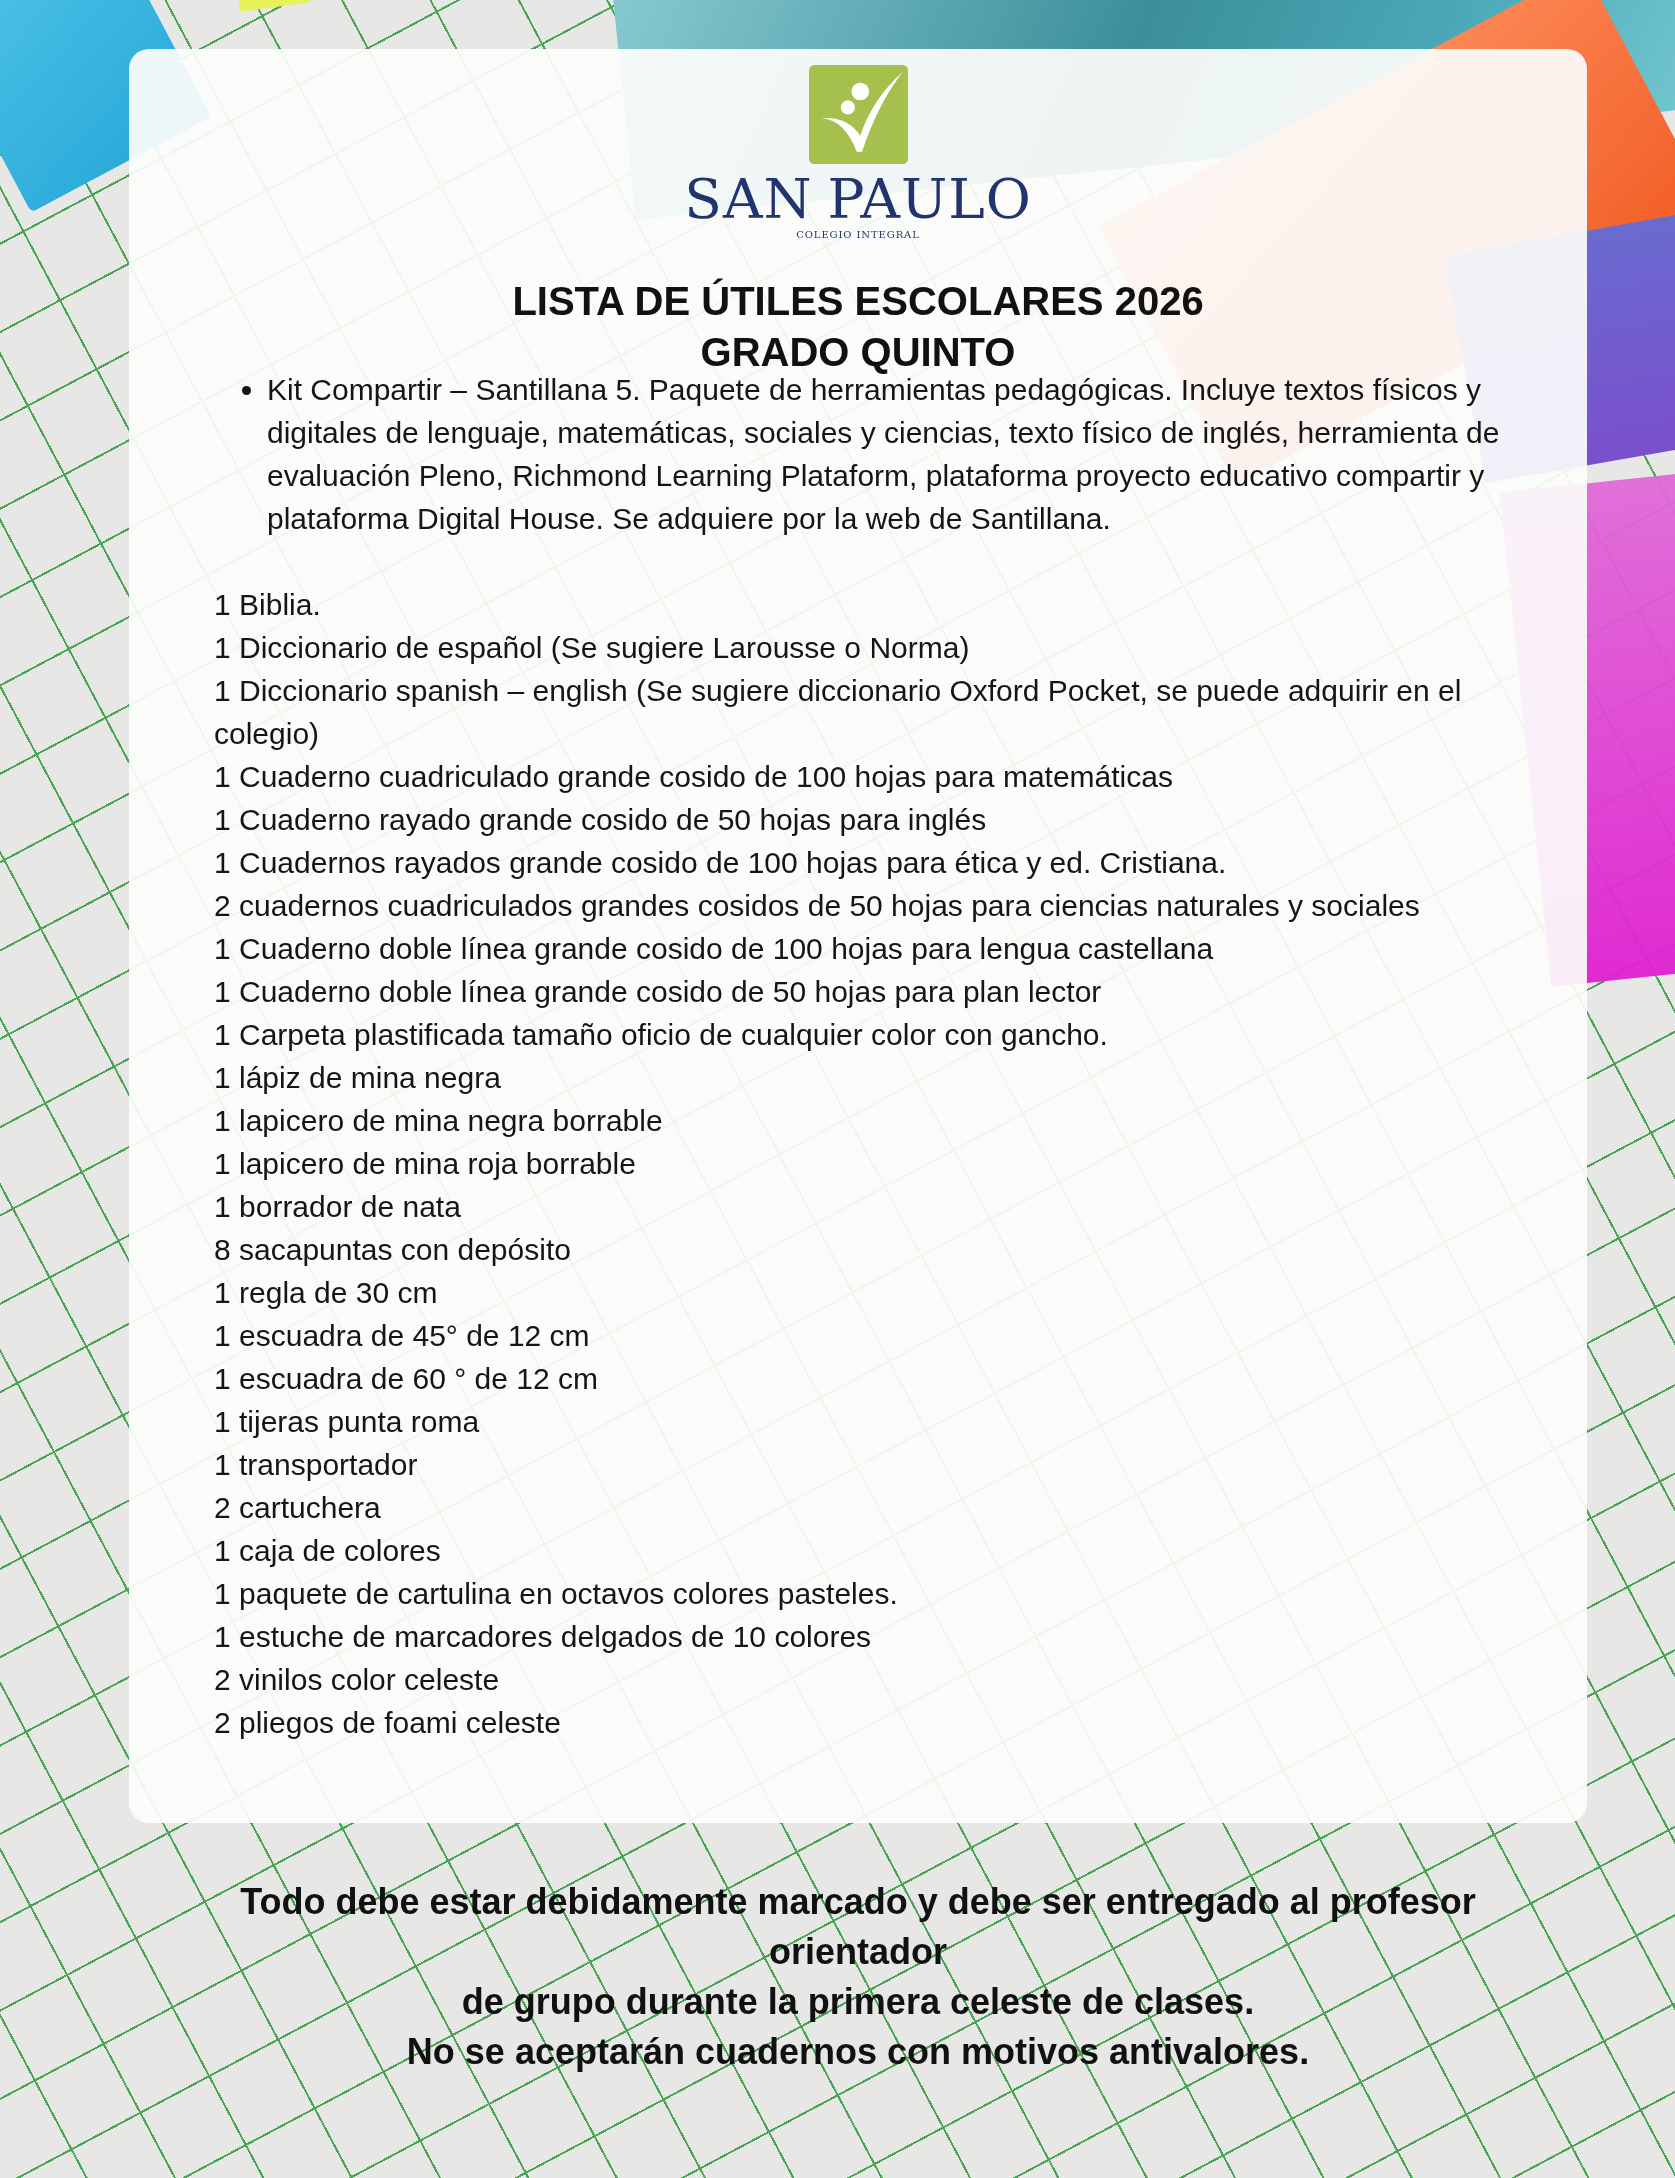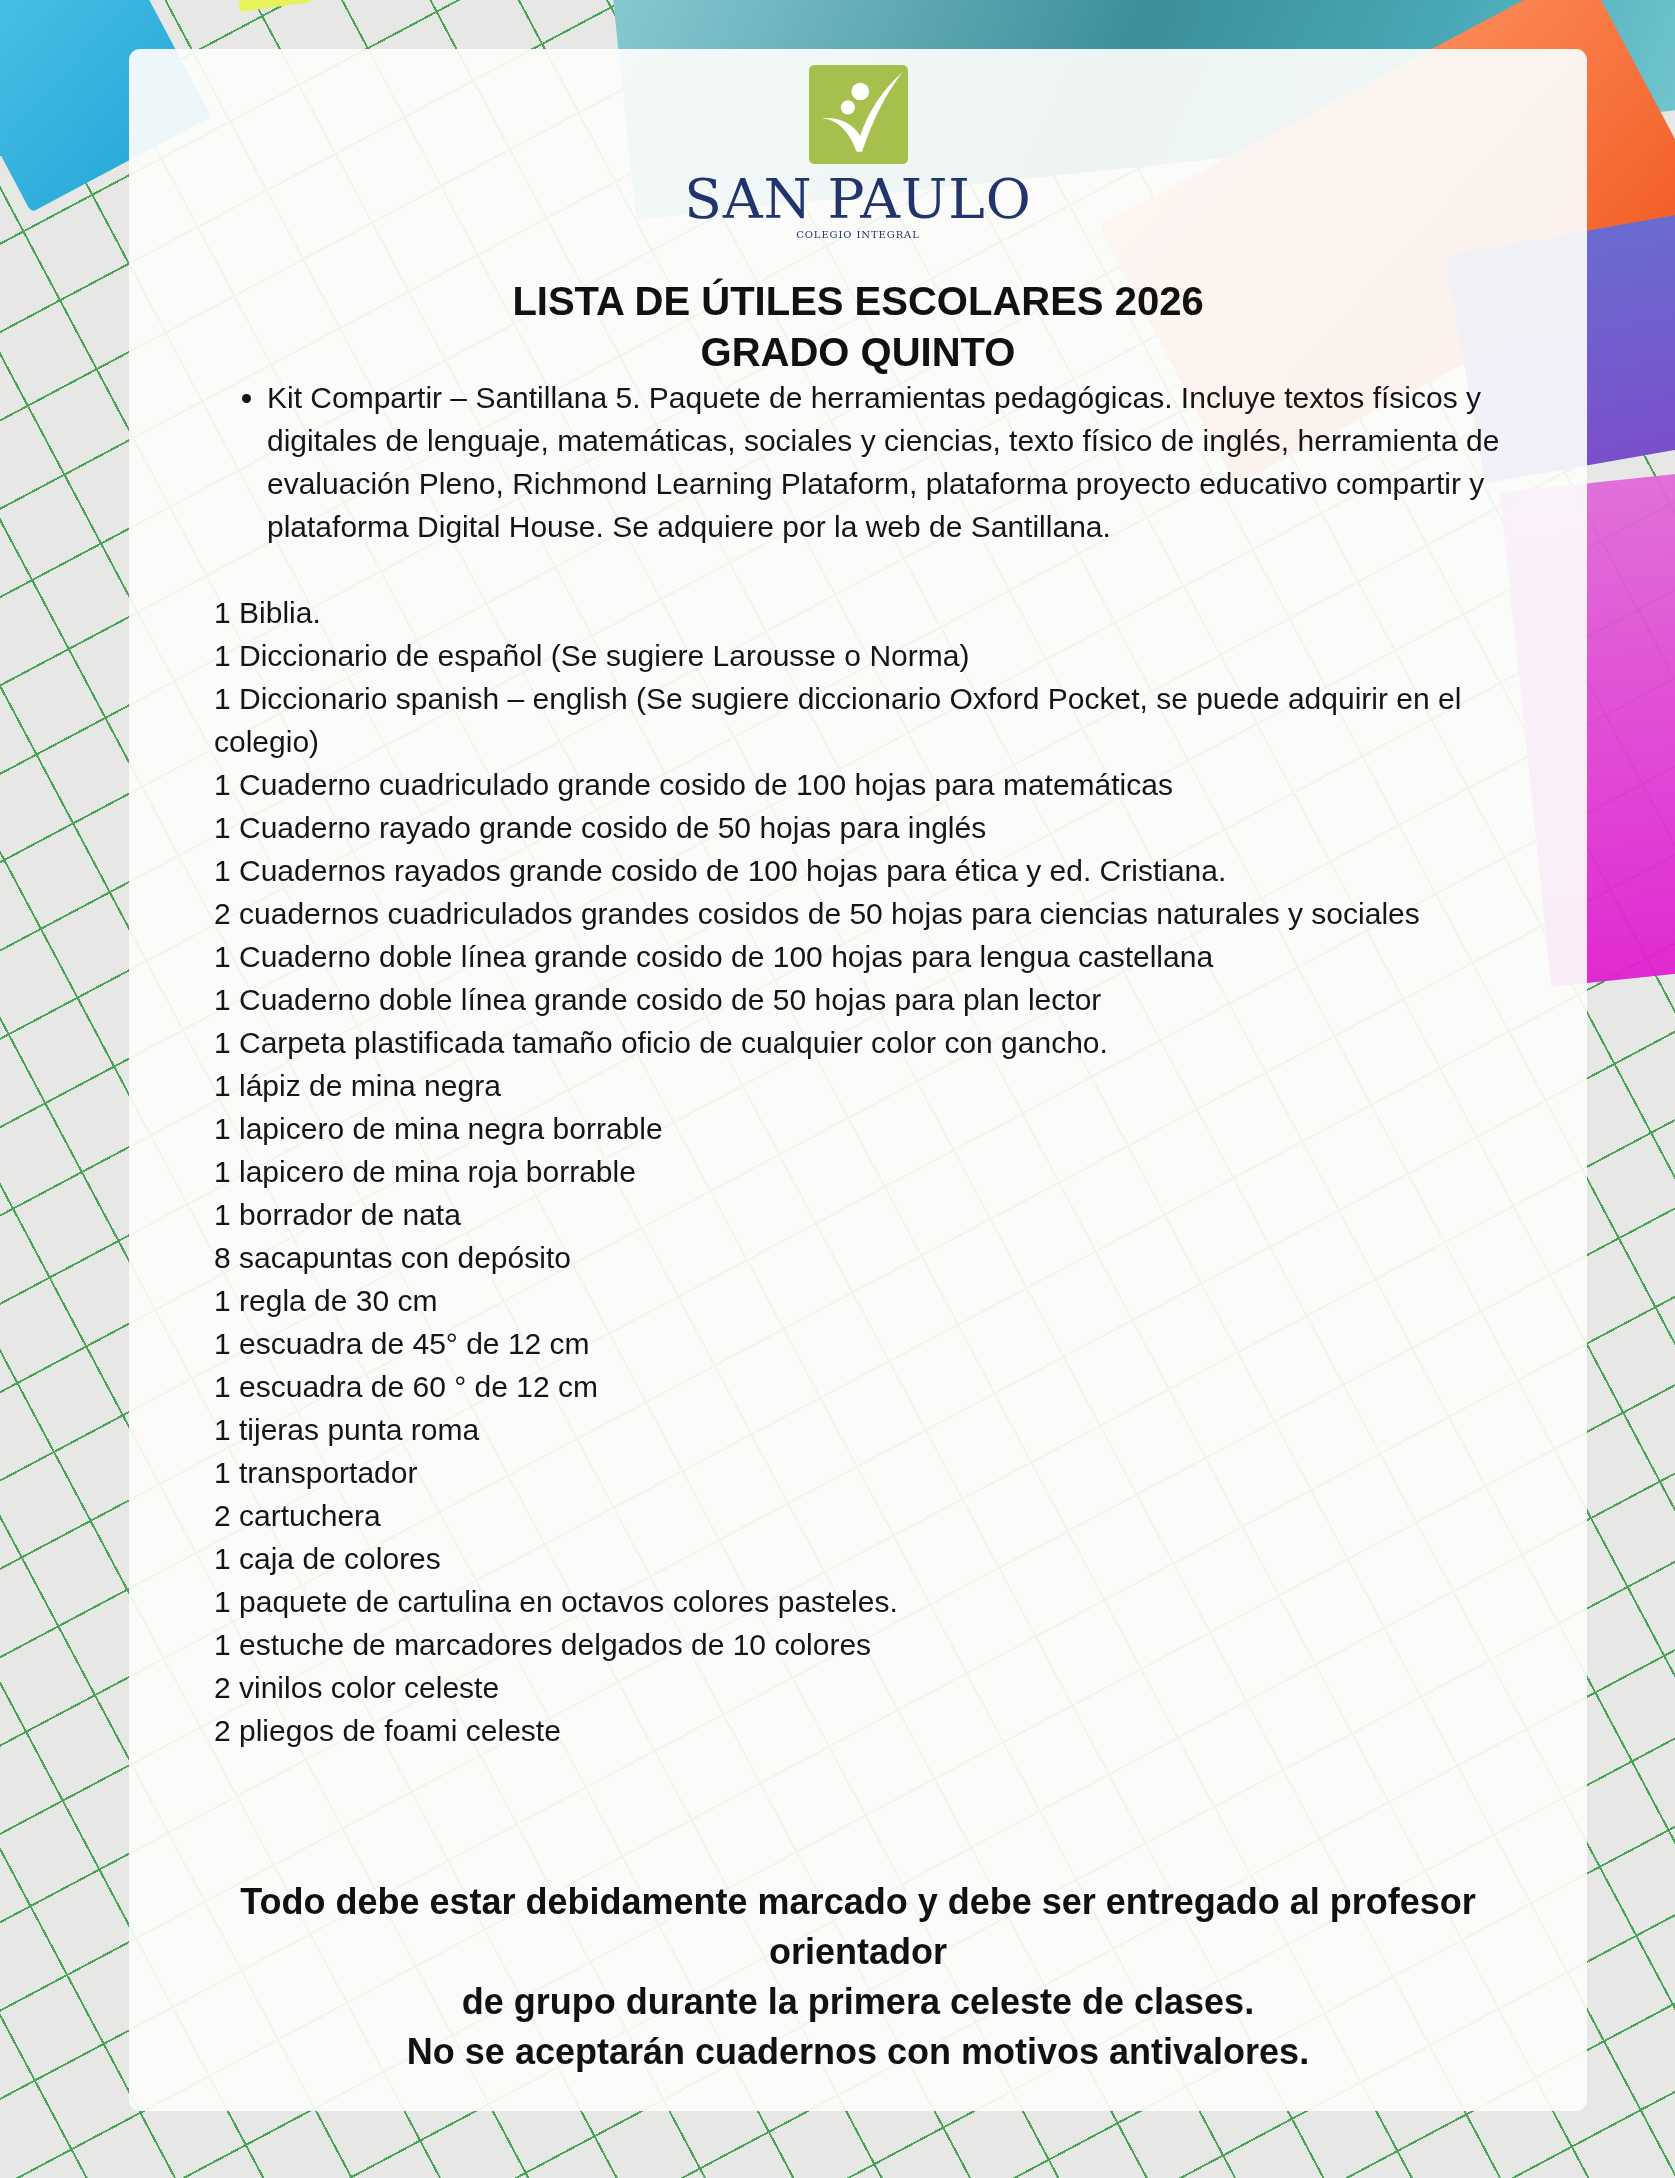--- a/index.html
+++ b/index.html
@@ -37,22 +37,22 @@
       background: linear-gradient(180deg, #6a6bd0, #7a4fcc);
       transform: rotate(-10deg);
     }
     .deco-magenta {
       left: 1525px; top: 479px; width: 231px; height: 497px;
       background: linear-gradient(180deg, #e06ad8, #e020d0);
       transform: rotate(-6deg); opacity: 0.95;
     }
     
     .card {
-      position: absolute; left: 129px; top: 49px; width: 1458px; height: 2062px;
-      border-radius: 11px;
+      position: absolute; left: 129px; top: 49px; width: 1458px; height: 1774px;
+      border-radius: 20px;
       background: rgba(252,252,251,0.93);
       box-sizing: border-box;
     }
     .logo {
       position: absolute; left: 0; right: 0; top: 16px; text-align: center;
     }
     .logo-mark {
       display: inline-block; width: 99px; height: 99px; background: #a5c04c;
       border-radius: 5.3px; position: relative;
     }
@@ -69,21 +69,21 @@
       position: absolute; left: 0; right: 0; top: 227px; text-align: center;
       font-family: "Liberation Sans", sans-serif; font-weight: bold;
       font-size: 40px; line-height: 51px; color: #111;
     }
     .content {
       position: absolute; left: 85px; right: 85px; top: 319px;
       font-family: "Liberation Sans", sans-serif; font-size: 30px;
       line-height: 43px; color: #151515;
     }
     .kit { margin: 0; padding-left: 53px; list-style: disc; }
-    .kit li { padding-left: 0; margin-top: 8px; }
+    .kit li { padding-left: 0; }
     .items { margin-top: 43px; }
     .items div { white-space: normal; }
     .footer {
       position: absolute; left: 35px; right: 35px; top: 1828px; text-align: center;
       font-family: "Liberation Sans", sans-serif; font-weight: bold;
       font-size: 36px; line-height: 50px; color: #111;
     }
   </style>
 </head>
 <body>

